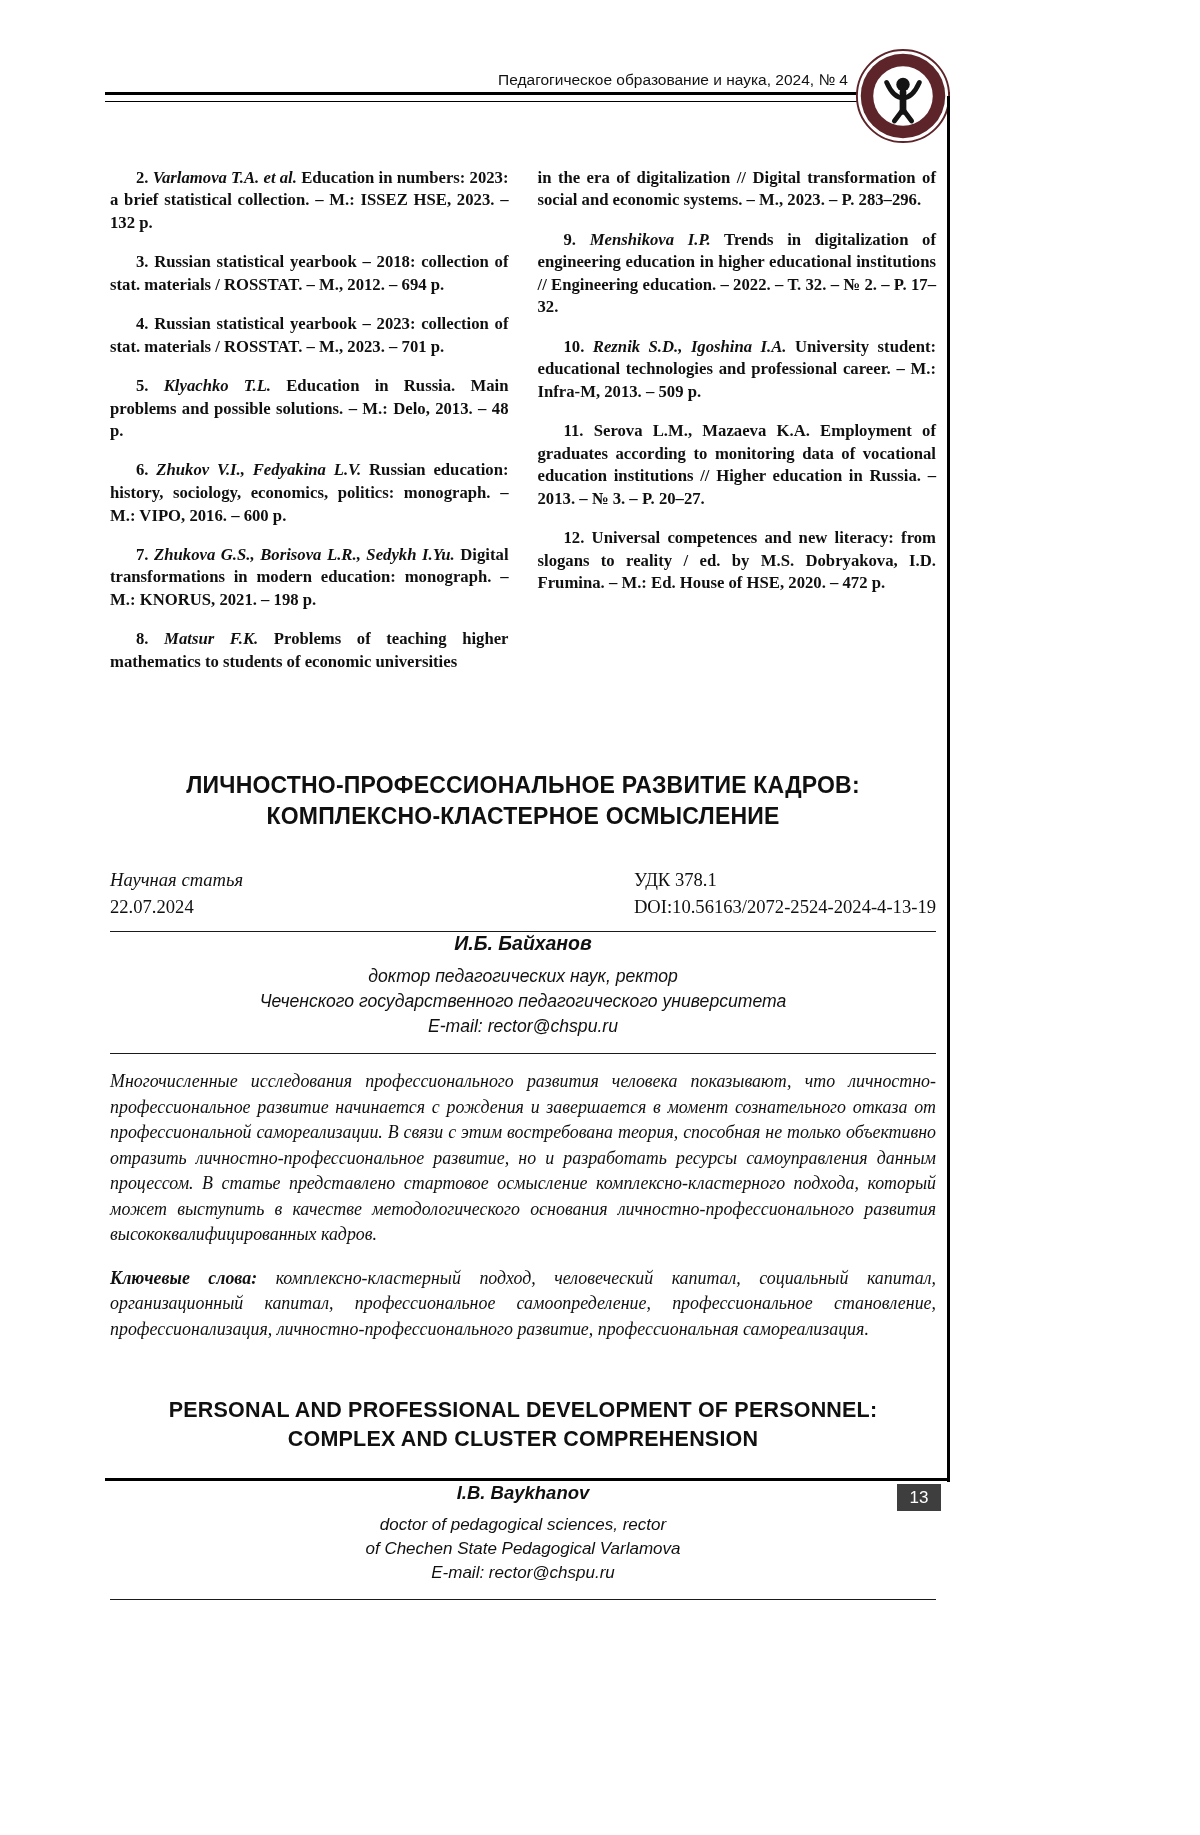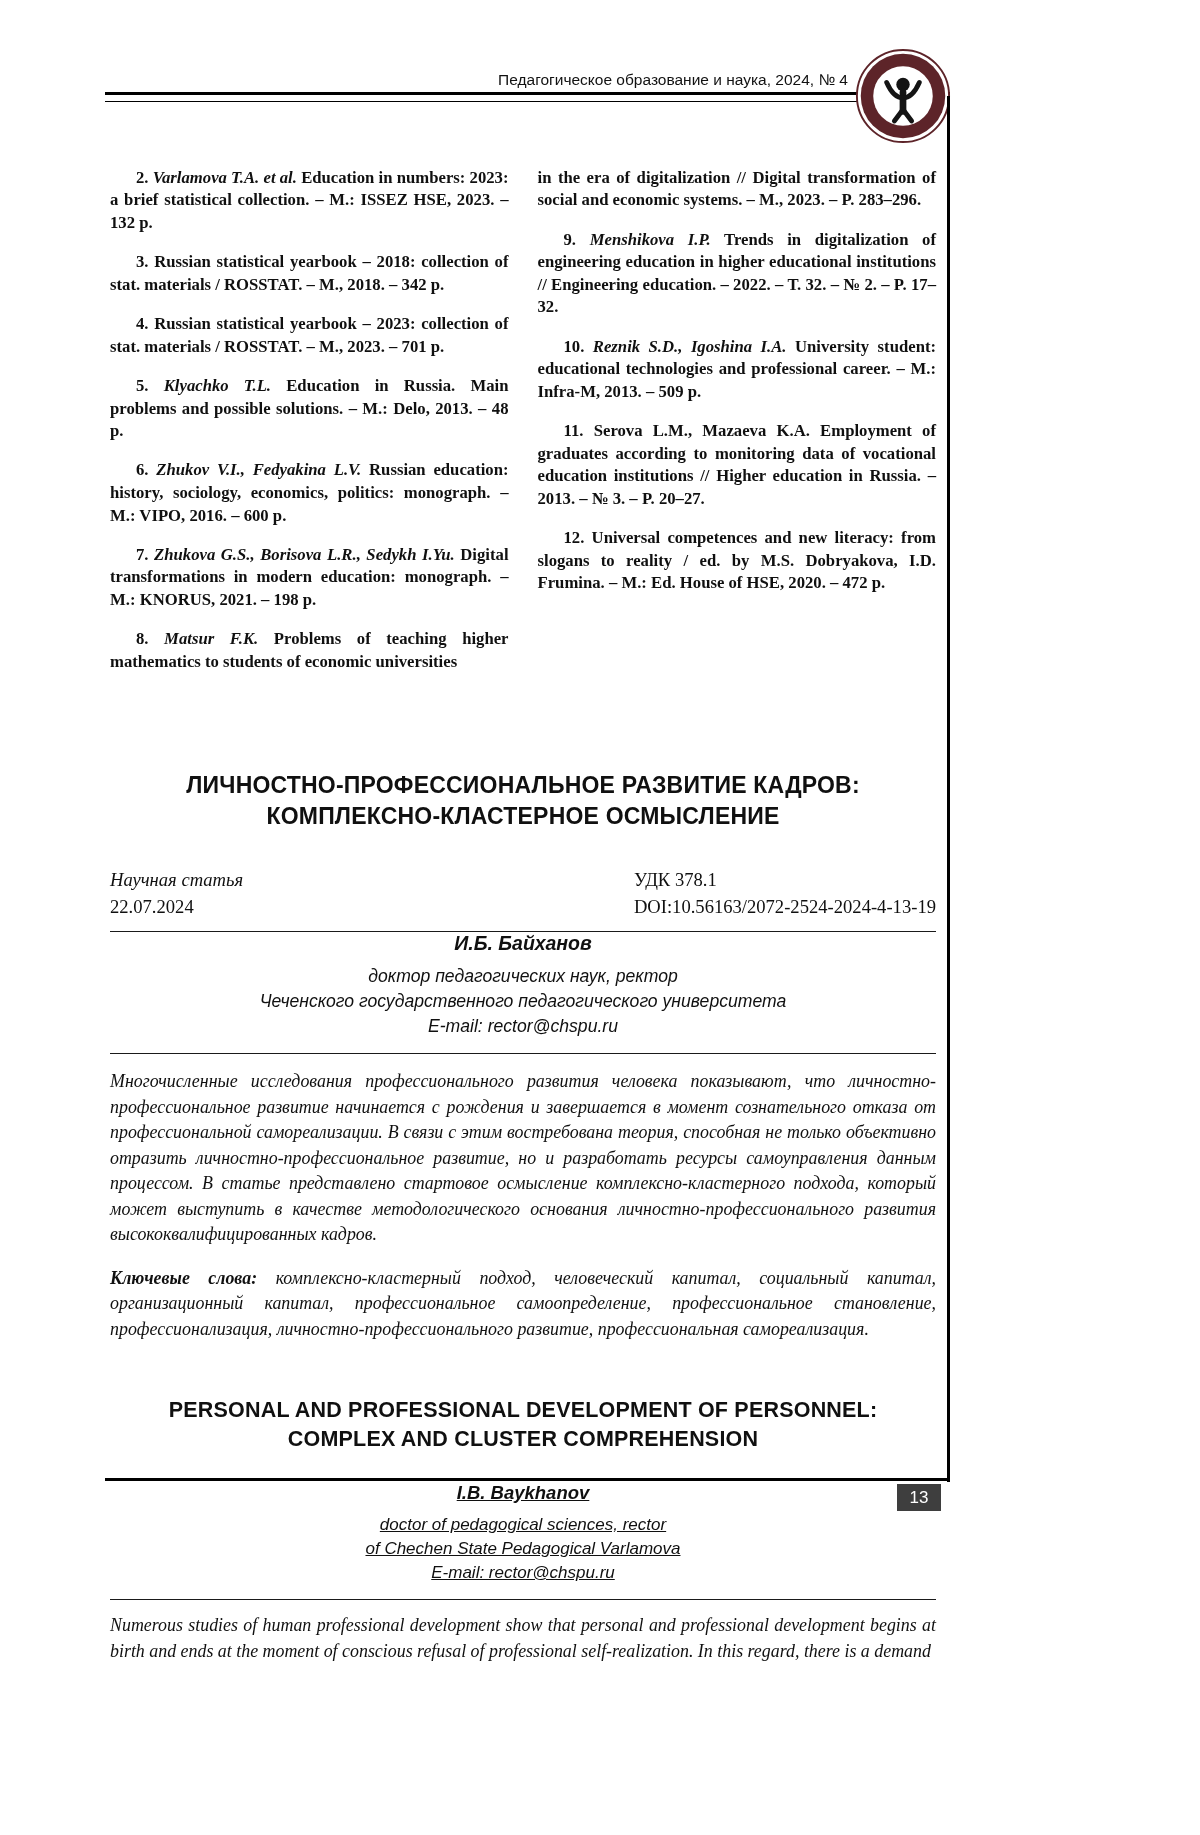--- a/index.html
+++ b/index.html
@@ -45,21 +45,21 @@
   .affil{font-style:italic;font-size:17.6px;line-height:25px;margin-top:9px;}
 
   .abstract{margin-top:15px;font-style:italic;font-size:17.9px;line-height:25.5px;
         text-align:justify;}
   .keywords{margin-top:16px;font-style:italic;font-size:17.9px;line-height:25.5px;
         text-align:justify;}
   .kw-label{font-weight:bold;}
 
   .title-en{margin-top:54px;text-align:center;font-family:"Liberation Sans",sans-serif;
         font-weight:bold;font-size:21.5px;line-height:29px;letter-spacing:.2px;}
-  .author-block.en{margin-top:28px;text-decoration:underline;}
+  .author-block.en{margin-top:28px;}
   .author.en{font-size:18.5px;}
   .affil.en{font-size:17px;line-height:24px;}
   .abstract.en{margin-top:13px;}
 </style>
 </head>
 <body>
 
 <div class="page">
 
   <div class="journal-line">Педагогическое образование и наука, 2024, № 4</div>
@@ -79,21 +79,21 @@
     </svg>
   </div>
 
   <div class="vline"></div>
 
   <div class="content">
 
     <div class="cols">
       <div class="col">
         <p class="ref"><span>2.</span> <span class="it">Varlamova T.A. et al.</span> <span>Education in numbers: 2023: a brief statistical collection. – M.: ISSEZ HSE, 2023. – 132 p.</span></p>
-        <p class="ref"><span>3.</span> <span class="it"></span> <span>Russian statistical yearbook – 2018: collection of stat. materials / ROSSTAT. – M., 2018. – 342 p.</span></p>
+        <p class="ref"><span>3.</span> <span class="it"></span> <span>Russian statistical yearbook – 2018: collection of stat. materials / ROSSTAT. – M., 2012. – 694 p.</span></p>
         <p class="ref"><span>4.</span> <span class="it"></span> <span>Russian statistical yearbook – 2023: collection of stat. materials / ROSSTAT. – M., 2023. – 701 p.</span></p>
         <p class="ref"><span>5.</span> <span class="it">Klyachko T.L.</span> <span>Education in Russia. Main problems and possible solutions. – M.: Delo, 2013. – 48 p.</span></p>
         <p class="ref"><span>6.</span> <span class="it">Zhukov V.I., Fedyakina L.V.</span> <span>Russian education: history, sociology, economics, politics: monograph. – M.: VIPO, 2016. – 600 p.</span></p>
         <p class="ref"><span>7.</span> <span class="it">Zhukova G.S., Borisova L.R., Sedykh I.Yu.</span> <span>Digital transformations in modern education: monograph. – M.: KNORUS, 2021. – 198 p.</span></p>
         <p class="ref"><span>8.</span> <span class="it">Matsur F.K.</span> <span>Problems of teaching higher mathematics to students of economic universities</span></p>
       </div>
       <div class="col">
         <p class="ref no-indent"><span>in the era of digitalization // Digital transformation of social and economic systems. – M., 2023. – P. 283–296.</span></p>
         <p class="ref"><span>9.</span> <span class="it">Menshikova I.P.</span> <span>Trends in digitalization of engineering education in higher educational institutions // Engineering education. – 2022. – Т. 32. – № 2. – P. 17–32.</span></p>
         <p class="ref"><span>10.</span> <span class="it">Reznik S.D., Igoshina I.A.</span> <span>University student: educational technologies and professional career. – M.: Infra-M, 2013. – 509 p.</span></p>
@@ -147,20 +147,19 @@
       <div class="author en">I.B. Baykhanov</div>
       <div class="affil en">
         <span>doctor of pedagogical sciences, rector</span><br>
         <span>of Chechen State Pedagogical Varlamova</span><br>
         <span>E-mail: rector@chspu.ru</span>
       </div>
     </div>
 
     <hr class="rule m3">
 
-    <p class="abstract en">Numerous studies of human professional development show that personal and professional development begins at birth and ends at the moment of conscious refusal of professional self-realization. In this regard, there is a demand</p>
 
   </div>
 
   <div class="footer-rule"></div>
   <div class="pagenum">13</div>
 
 </div>
 
 </body></html>

